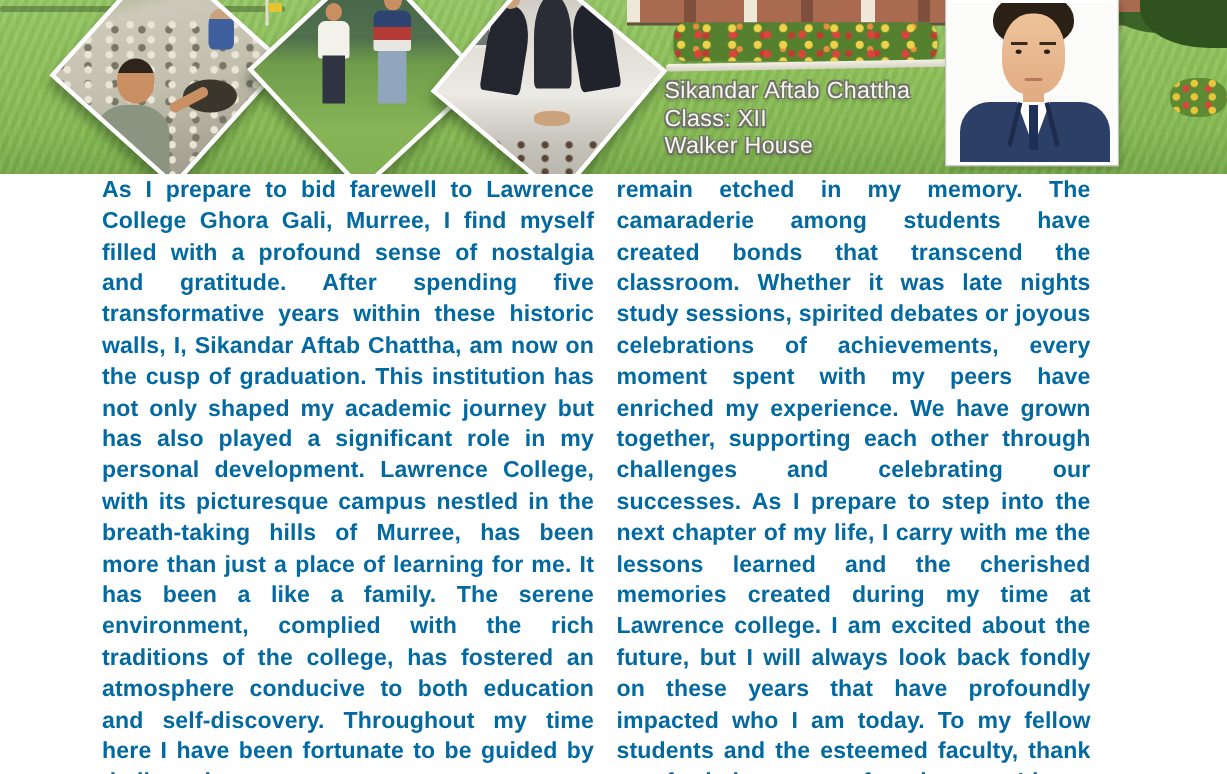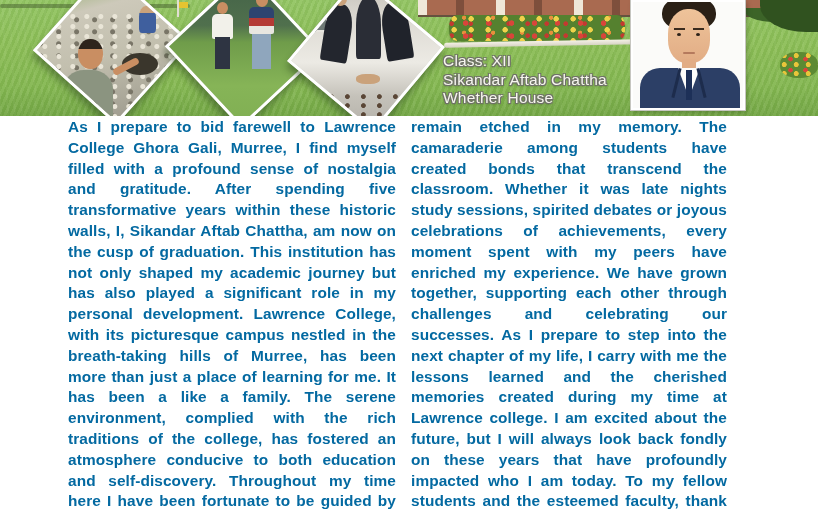--- a/index.html
+++ b/index.html
@@ -199,23 +199,23 @@
         <div class="m3"></div>
         <div class="h1"></div>
 
         <div class="h3"></div>
         <div class="hands"></div>
         <div class="table"></div>
       </div>
     </div>
 
     <div class="student-info">
+      <div>Sikandar Aftab Chattha</div>
       <div>Class: XII</div>
-      <div>Sikandar Aftab Chattha</div>
-      <div>Whether House</div>
+      <div>Walker House</div>
     </div>
 
     <div class="portrait">
       <div class="pt-hair"></div>
       <div class="pt-face"></div>
       <div class="pt-brow l"></div>
       <div class="pt-brow r"></div>
       <div class="pt-eye l"></div>
       <div class="pt-eye r"></div>
       <div class="pt-mouth"></div>

